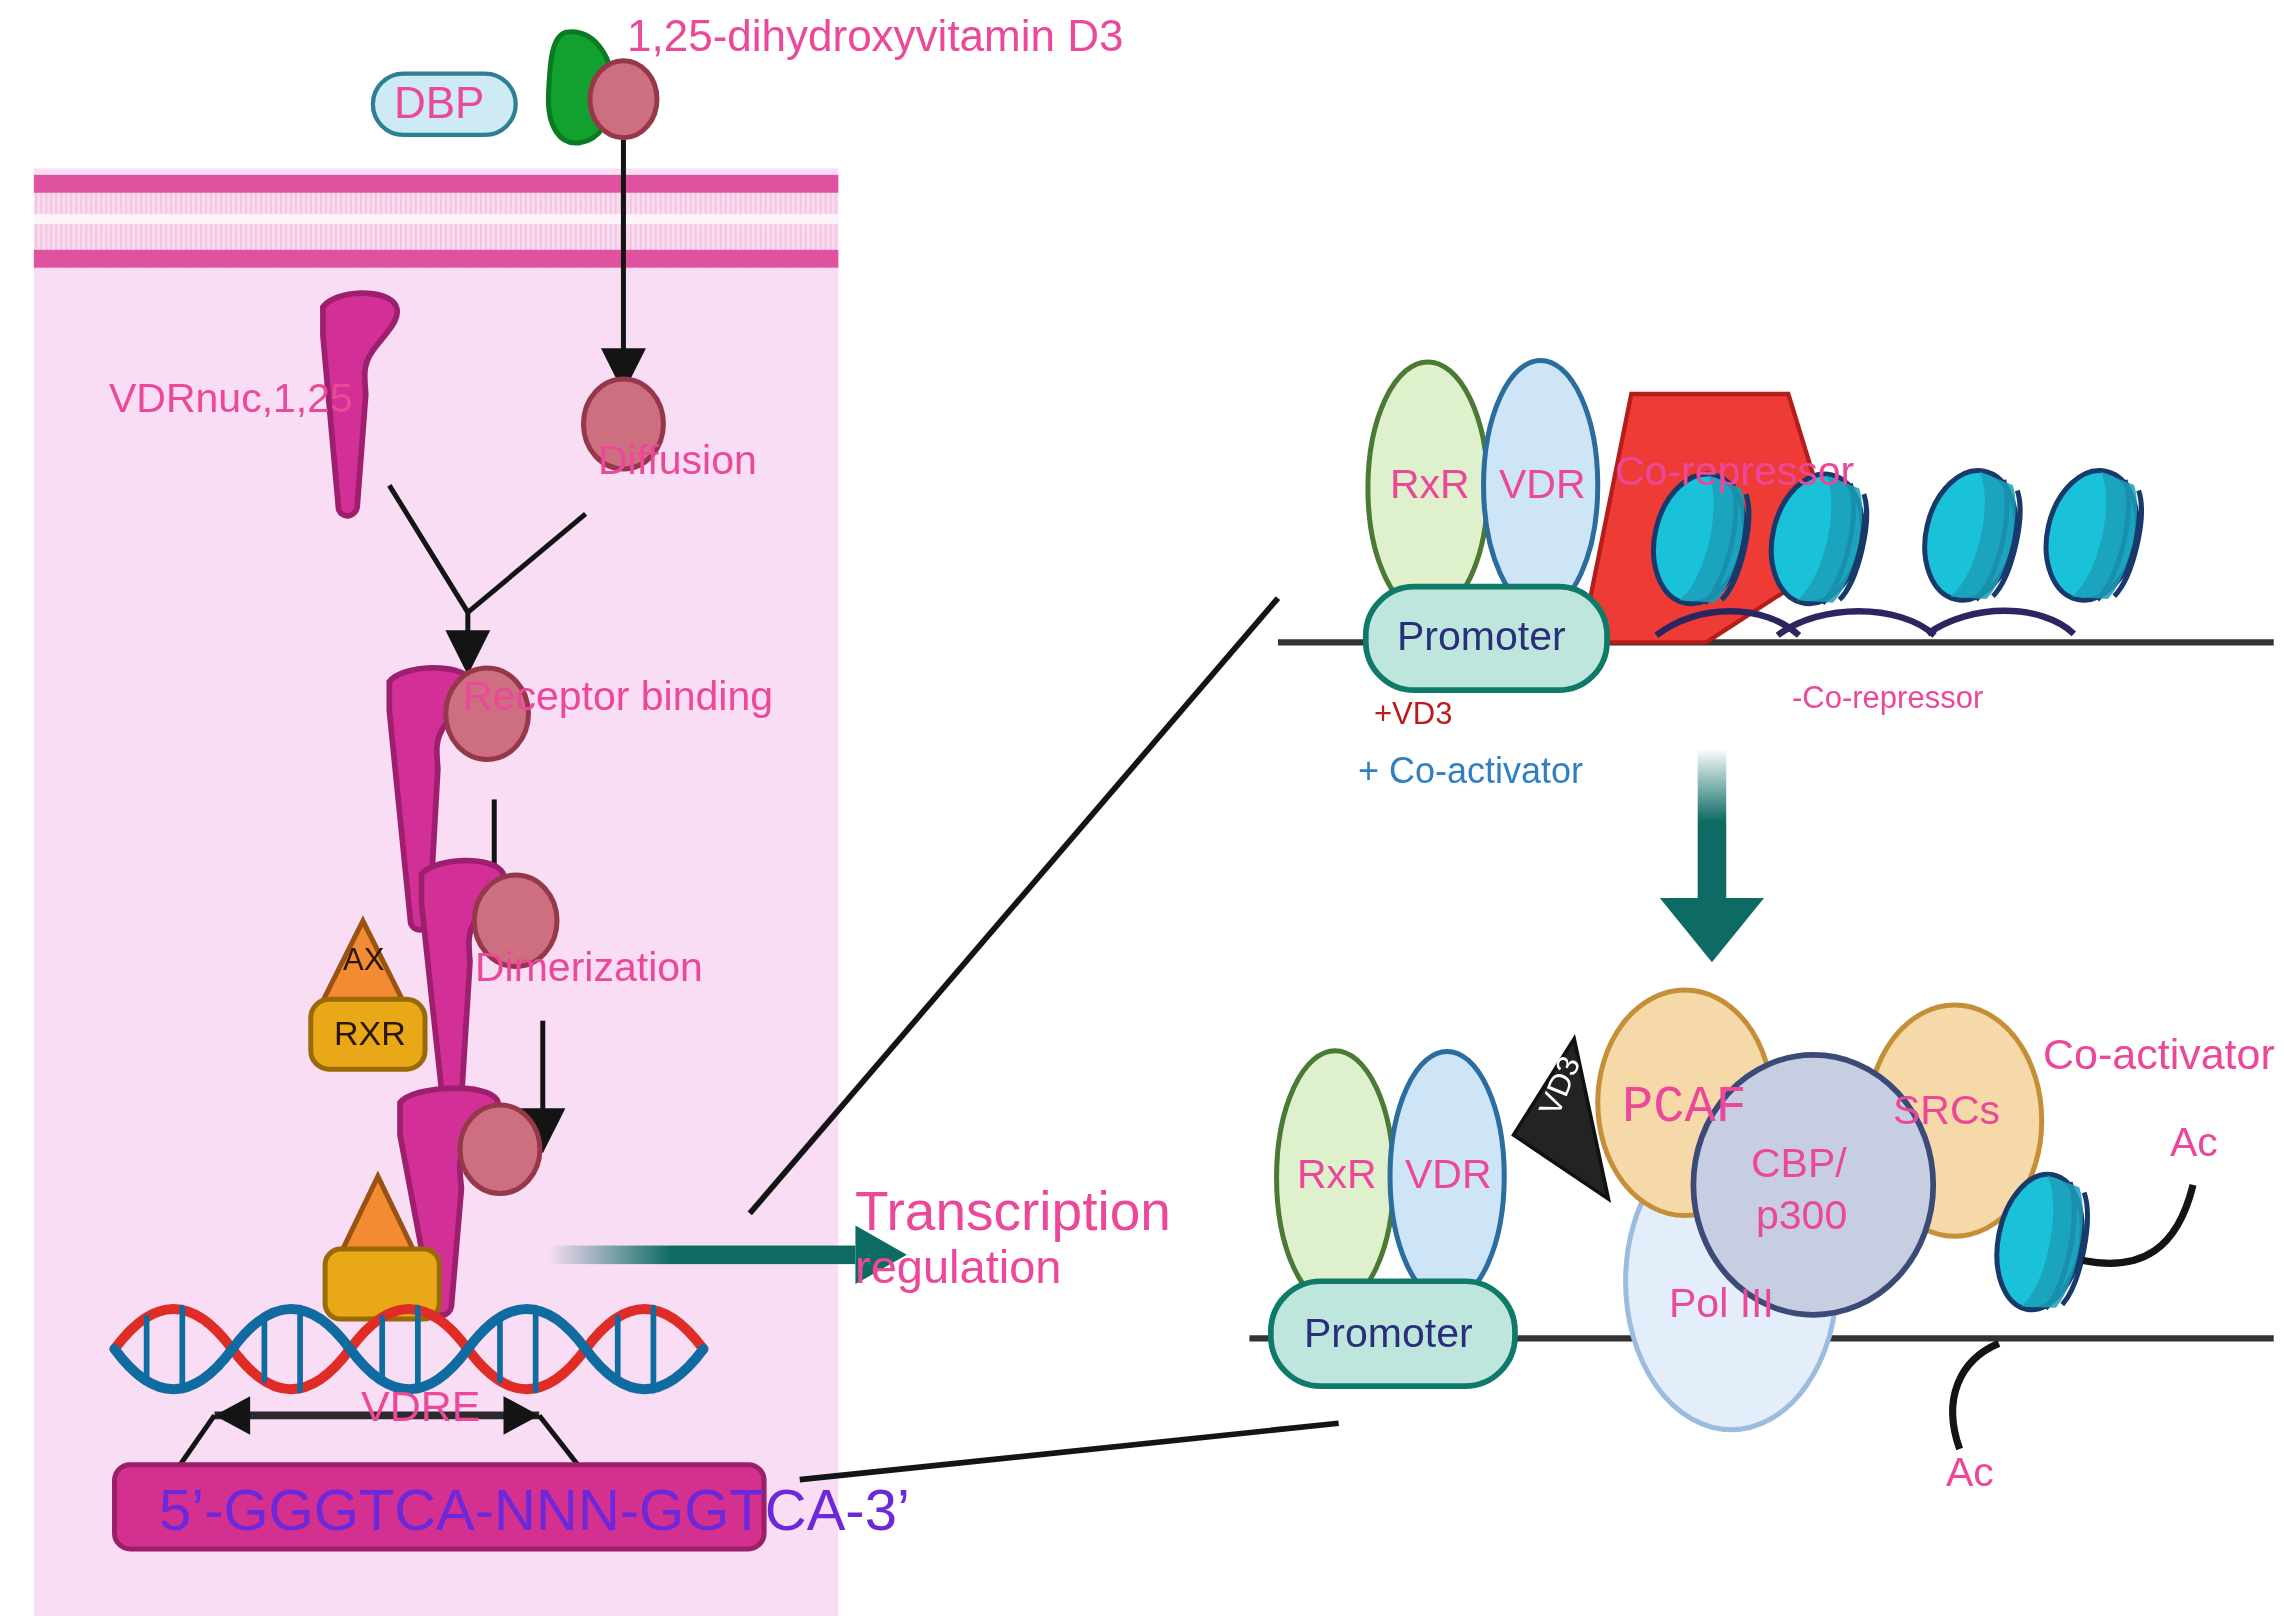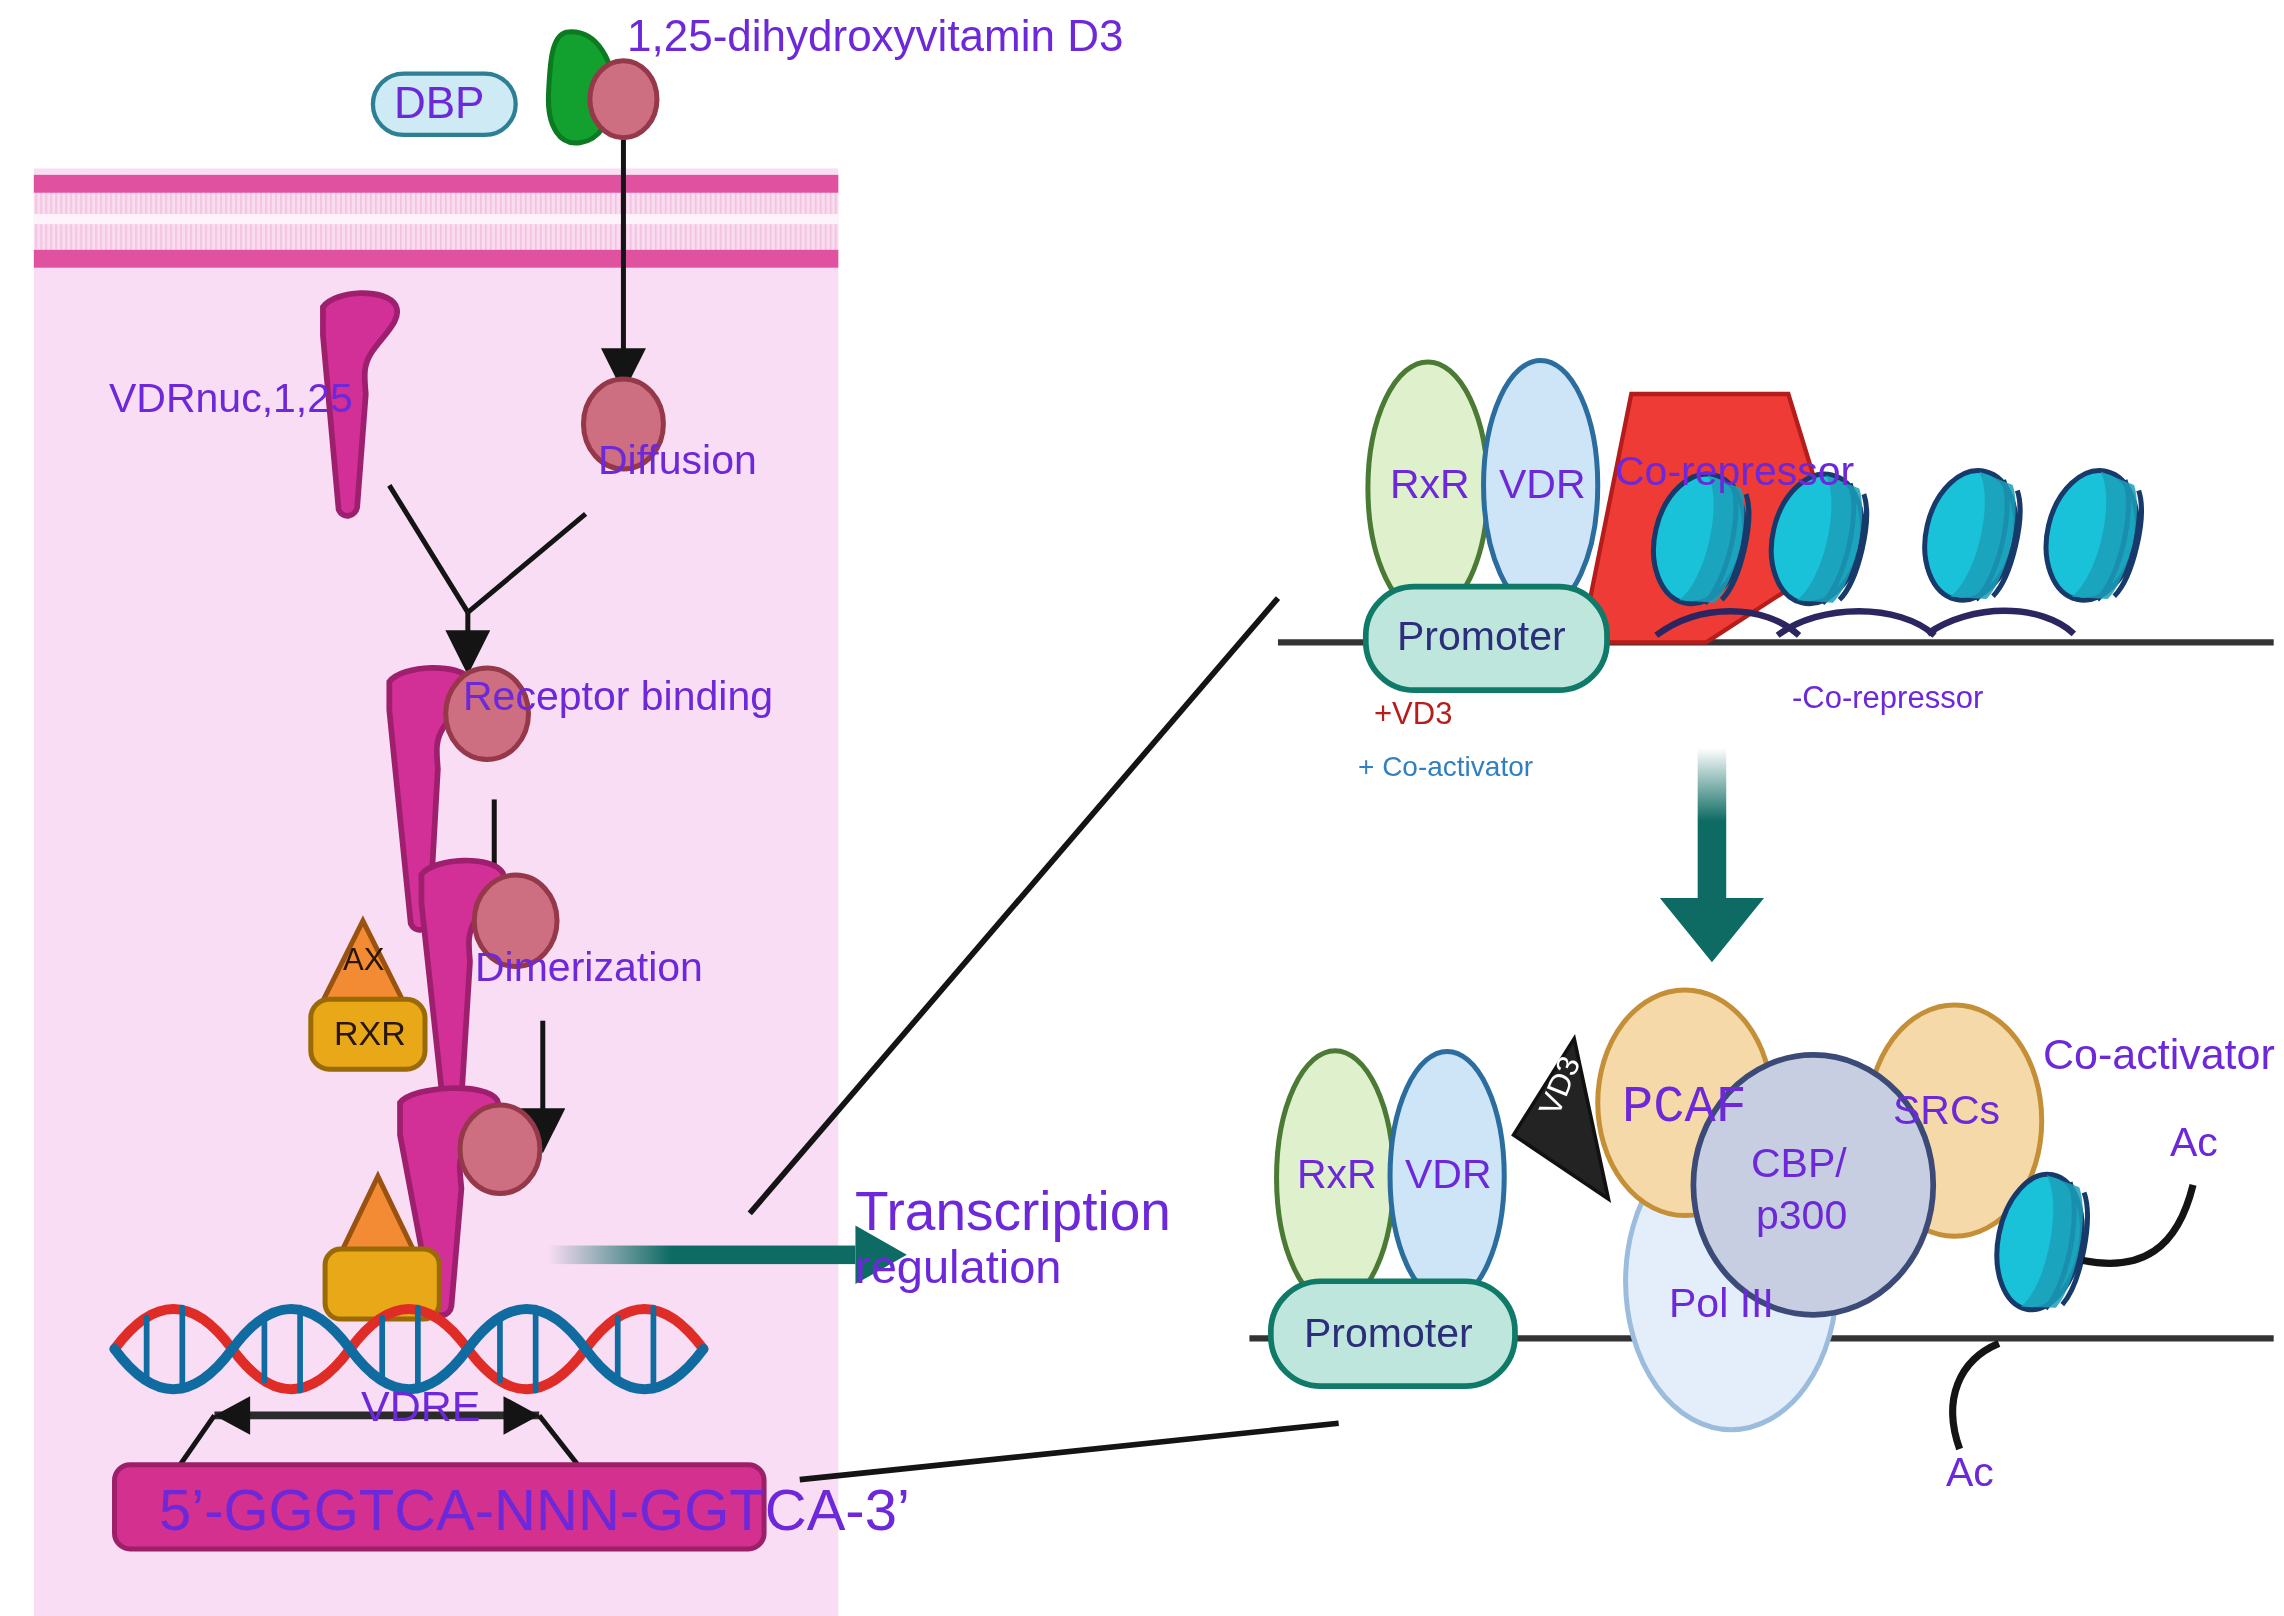--- a/index.html
+++ b/index.html
@@ -1,20 +1,20 @@
 <!DOCTYPE html>
 <html style="font-size:11.4px"><head>
 <meta charset="utf-8">
 <style>
   html,body{margin:0;padding:0;background:#ffffff;}
   body{width:2284px;height:1616px;overflow:hidden;
        font-family:"Liberation Sans","DejaVu Sans",sans-serif;}
   #stage{position:relative;width:2284px;height:1616px;background:#fff;}
   #stage svg{position:absolute;left:0;top:0;}
-  .lbl{position:absolute;color:#6d28d9;white-space:nowrap;line-height:1.06;}
+  .lbl{position:absolute;color:#ec4899;white-space:nowrap;line-height:1.06;}
 </style>
 </head>
 <body>
 
 <div id="stage">
 
 <svg width="2284" height="1616" viewBox="0 0 3199 2264" xmlns="http://www.w3.org/2000/svg">
   <defs>
     <linearGradient id="tealFadeV" x1="0" y1="0" x2="0" y2="1">
       <stop offset="0%" stop-color="#0d6b63" stop-opacity="0"></stop>
@@ -238,21 +238,21 @@
 
 <div class="lbl" style="left:855px;top:1182px;font-size:55px;">Transcription</div>
 <div class="lbl" style="left:855px;top:1242px;font-size:47px;">regulation</div>
 
 <div class="lbl" style="left:1390px;top:463px;font-size:41px;">RxR</div>
 <div class="lbl" style="left:1499px;top:463px;font-size:41px;">VDR</div>
 <div class="lbl" style="left:1397px;top:615px;font-size:41px;color:#2b2e7a;">Promoter</div>
 <div class="lbl" style="left:1615px;top:450px;font-size:41px;">Co-repressor</div>
 <div class="lbl" style="left:1792px;top:682px;font-size:31px;">-Co-repressor</div>
 <div class="lbl" style="left:1374px;top:698px;font-size:31px;color:#b91c1c;">+VD3</div>
-<div class="lbl" style="left:1358px;top:752px;font-size:28px;color:#2f7fc1;">+ Co-activator</div>
+<div class="lbl" style="left:1358px;top:752px;font-size:36px;color:#2f7fc1;">+ Co-activator</div>
 
 <div class="lbl" style="left:1297px;top:1153px;font-size:41px;">RxR</div>
 <div class="lbl" style="left:1405px;top:1153px;font-size:41px;">VDR</div>
 <div class="lbl" style="left:1534px;top:1108px;font-size:31px;color:#ffffff;
             transform:rotate(-68deg);transform-origin:left top;">VD3</div>
 <div class="lbl" style="left:1622px;top:1080px;font-size:52px;font-family:Liberation Mono, monospace;">PCAF</div>
 <div class="lbl" style="left:1751px;top:1142px;font-size:41px;">CBP/</div>
 <div class="lbl" style="left:1756px;top:1194px;font-size:41px;">p300</div>
 <div class="lbl" style="left:1893px;top:1089px;font-size:41px;">SRCs</div>
 <div class="lbl" style="left:1669px;top:1282px;font-size:41px;">Pol III</div>

